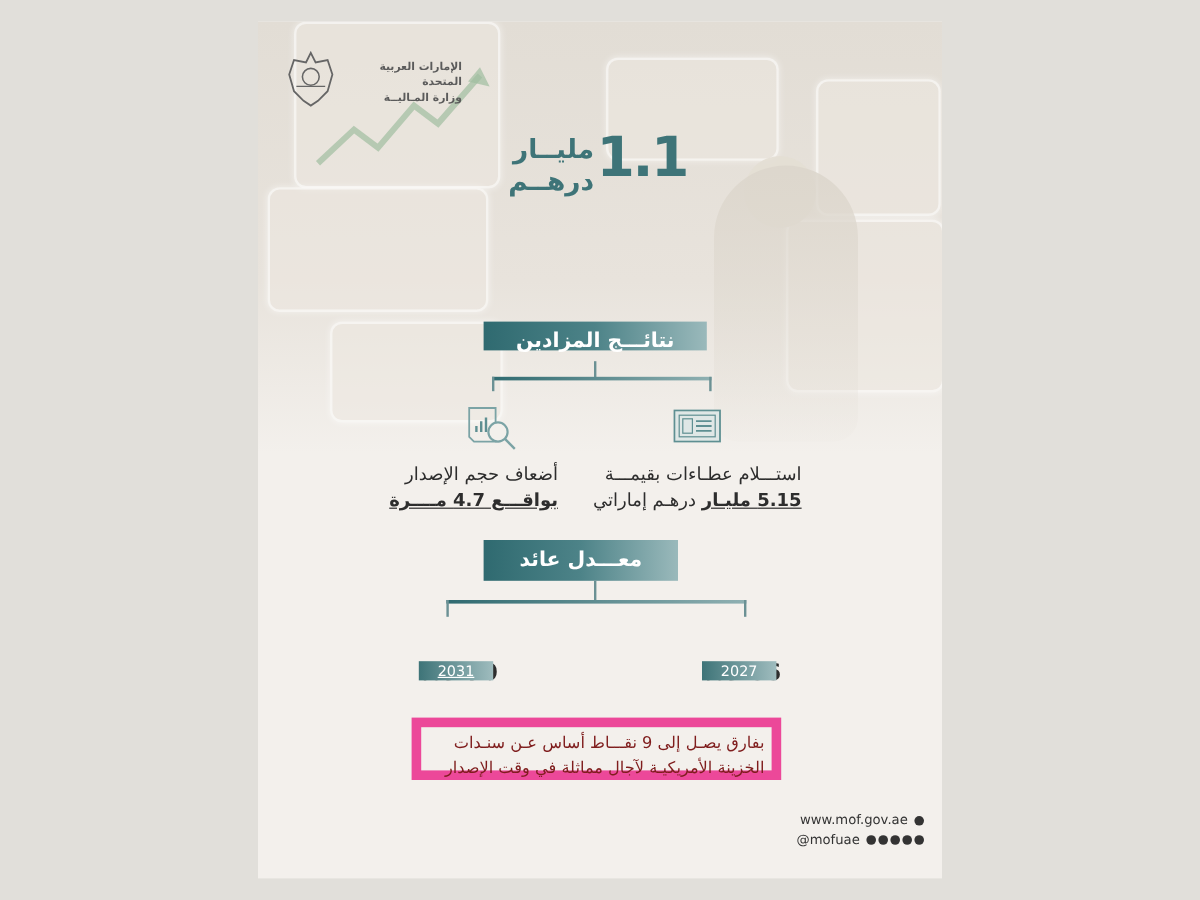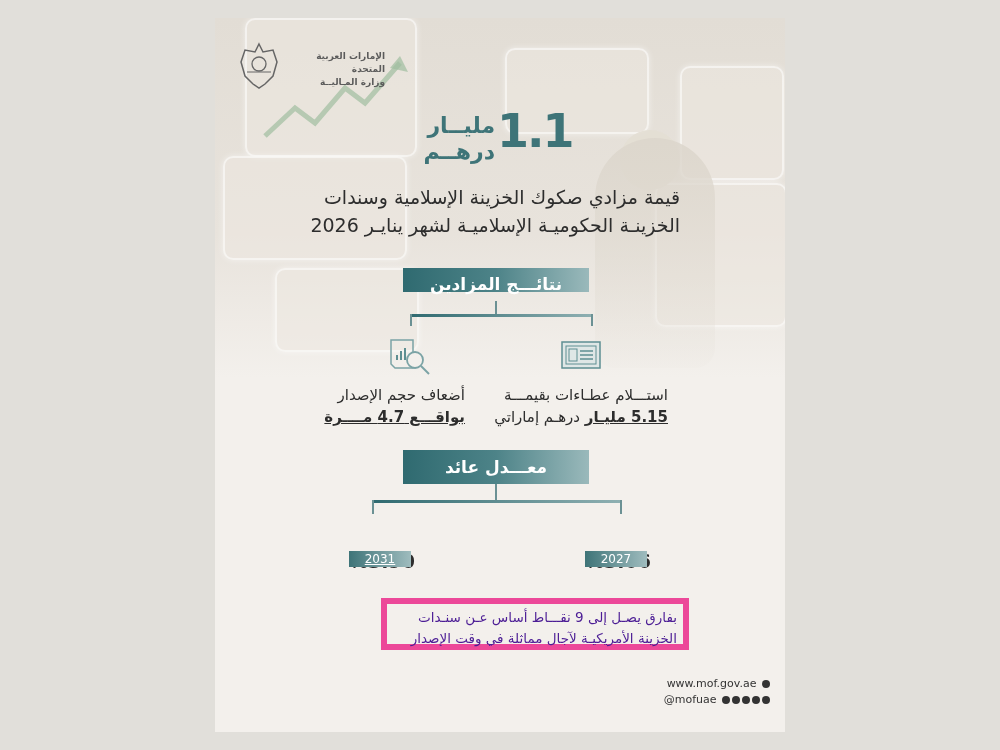--- a/index.html
+++ b/index.html
@@ -16,21 +16,21 @@
   .big-num { position:absolute; left:282px; top:78px; font-size:46px; font-weight:bold; color:#3e7478; letter-spacing:-2px; line-height:70px; font-family:"DejaVu Sans", sans-serif; }
   .big-unit { position:absolute; left:200px; top:95px; width:80px; text-align:right; font-size:22px; font-weight:bold; color:#3e7478; line-height:26px; }
   .headline { position:absolute; left:60px; top:165px; width:405px; text-align:right; font-size:19px; line-height:28px; color:#2d2d2d; }
   .hdr-box { position:absolute; background:linear-gradient(90deg,#2f6a70,#4d8388,#9ab9bb); color:#fff; text-align:center; font-weight:bold; font-size:17px; }
   .connector { position:absolute; height:3px; background:linear-gradient(90deg,#2f6a70,#8fb0b2); }
   .vline { position:absolute; width:2px; background:#6b9194; }
   .stat { position:absolute; text-align:right; color:#2d2d2d; font-size:15px; line-height:22px; }
   .stat b { font-weight:bold;text-decoration:underline; }
   .pct { position:absolute; font-size:19px; font-weight:bold; color:#2d2d2d;margin-top:27px; }
   .year { position:absolute; height:16px; width:62px; background:linear-gradient(90deg,#3e7478,#9fbcbe); color:#fff; font-size:12px; text-align:center; line-height:16px; }
-  .note { position:absolute; left:128px; top:580px; width:308px; height:52px; border:6px solid #ec4899; text-align:right; font-size:13.5px; line-height:21px; color:#4c1d95; padding:3px 6px; box-sizing:border-box;margin-left:38px; }
+  .note { position:absolute; left:128px; top:580px; width:308px; height:52px; border:8px solid #ec4899; text-align:right; font-size:13.5px; line-height:21px; color:#7f1d1d; padding:3px 6px; box-sizing:border-box; }
   .footer { position:absolute; left:430px; top:658px; width:125px; text-align:right; font-size:11px; line-height:16px; color:#333; }
   .dot { display:inline-block; width:8px; height:8px; border-radius:50%; background:#333; vertical-align:middle; margin-left:2px; }
 </style>
 </head>
 <body>
 
 <div class="poster">
   <div class="bg-top"></div>
   <div class="panel" style="left:30px;top:0;width:168px;height:135px;"></div>
   <div class="panel" style="left:290px;top:30px;width:140px;height:82px;"></div>
@@ -53,24 +53,20 @@
   <div class="logo-text rtl">
     <div>الإمارات العربية المتحدة</div>
     <div>وزارة المـاليــة</div>
   </div>
 
   <div class="big-num">1.1</div>
   <div class="big-unit rtl">
     <div>مليــار</div>
     <div>درهــم</div>
   </div>
-  <div class="headline rtl">
-    <div>قيمة مزادي صكوك الخزينة الإسلامية وسندات</div>
-    <div>الخزينـة الحكوميـة الإسلاميـة لشهر ينايـر 2026</div>
-  </div>
 
   <div class="hdr-box rtl" style="left:188px;top:250px;width:186px;height:24px;line-height:33px;">نتائـــج المزادين</div>
   <div class="vline" style="left:280px;top:283px;height:14px;"></div>
   <div class="connector" style="left:195px;top:296px;width:183px;"></div>
   <div class="vline" style="left:195px;top:296px;height:12px;"></div>
   <div class="vline" style="left:376px;top:296px;height:12px;"></div>
 
   <svg style="position:absolute;left:346px;top:323px" width="40" height="28">
     <rect x="1" y="1" width="38" height="26" fill="#dfe7e6" stroke="#5e8f92" stroke-width="1.5"></rect>
     <rect x="5" y="5" width="30" height="18" fill="none" stroke="#5e8f92" stroke-width="1"></rect>
@@ -90,21 +86,21 @@
 
   <div class="stat rtl" style="left:275px;top:366px;width:178px;">
     <div>استـــلام عطـاءات بقيمـــة</div>
     <div><b>5.15 مليـار</b> <span>درهـم إماراتي</span></div>
   </div>
   <div class="stat rtl" style="left:100px;top:366px;width:150px;">
     <div>أضعاف حجم الإصدار</div>
     <div><b>بواقـــع 4.7 مــــرة</b></div>
   </div>
 
-  <div class="hdr-box rtl" style="left:188px;top:432px;width:186px;height:34px;line-height:34px;">معـــدل عائد</div>
+  <div class="hdr-box rtl" style="left:188px;top:432px;width:162px;height:34px;line-height:34px;">معـــدل عائد</div>
   <div class="vline" style="left:280px;top:466px;height:16px;"></div>
   <div class="connector" style="left:157px;top:482px;width:250px;"></div>
   <div class="vline" style="left:157px;top:482px;height:14px;"></div>
   <div class="vline" style="left:405px;top:482px;height:14px;"></div>
 
   <div class="pct" style="left:370px;top:505px;">%3.66</div>
   <div class="year" style="left:370px;top:533px;">2027</div>
   <div class="pct" style="left:134px;top:505px;">%3.90</div>
   <div class="year" style="left:134px;top:533px;text-decoration:underline;">2031</div>
 

